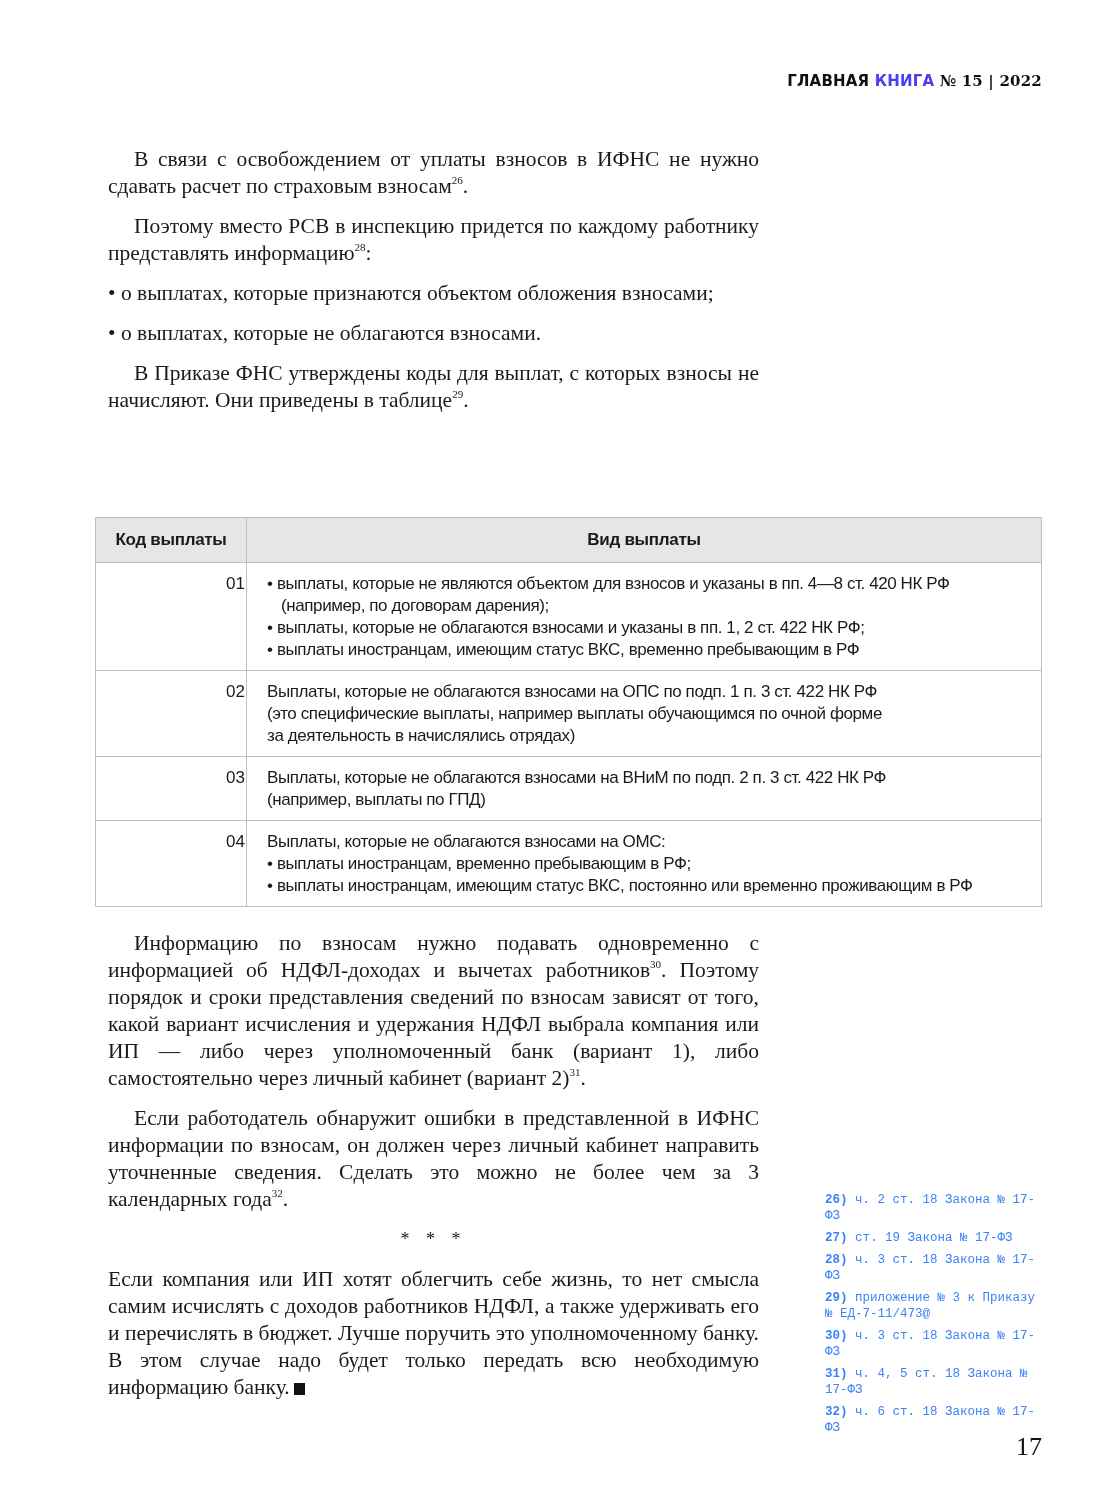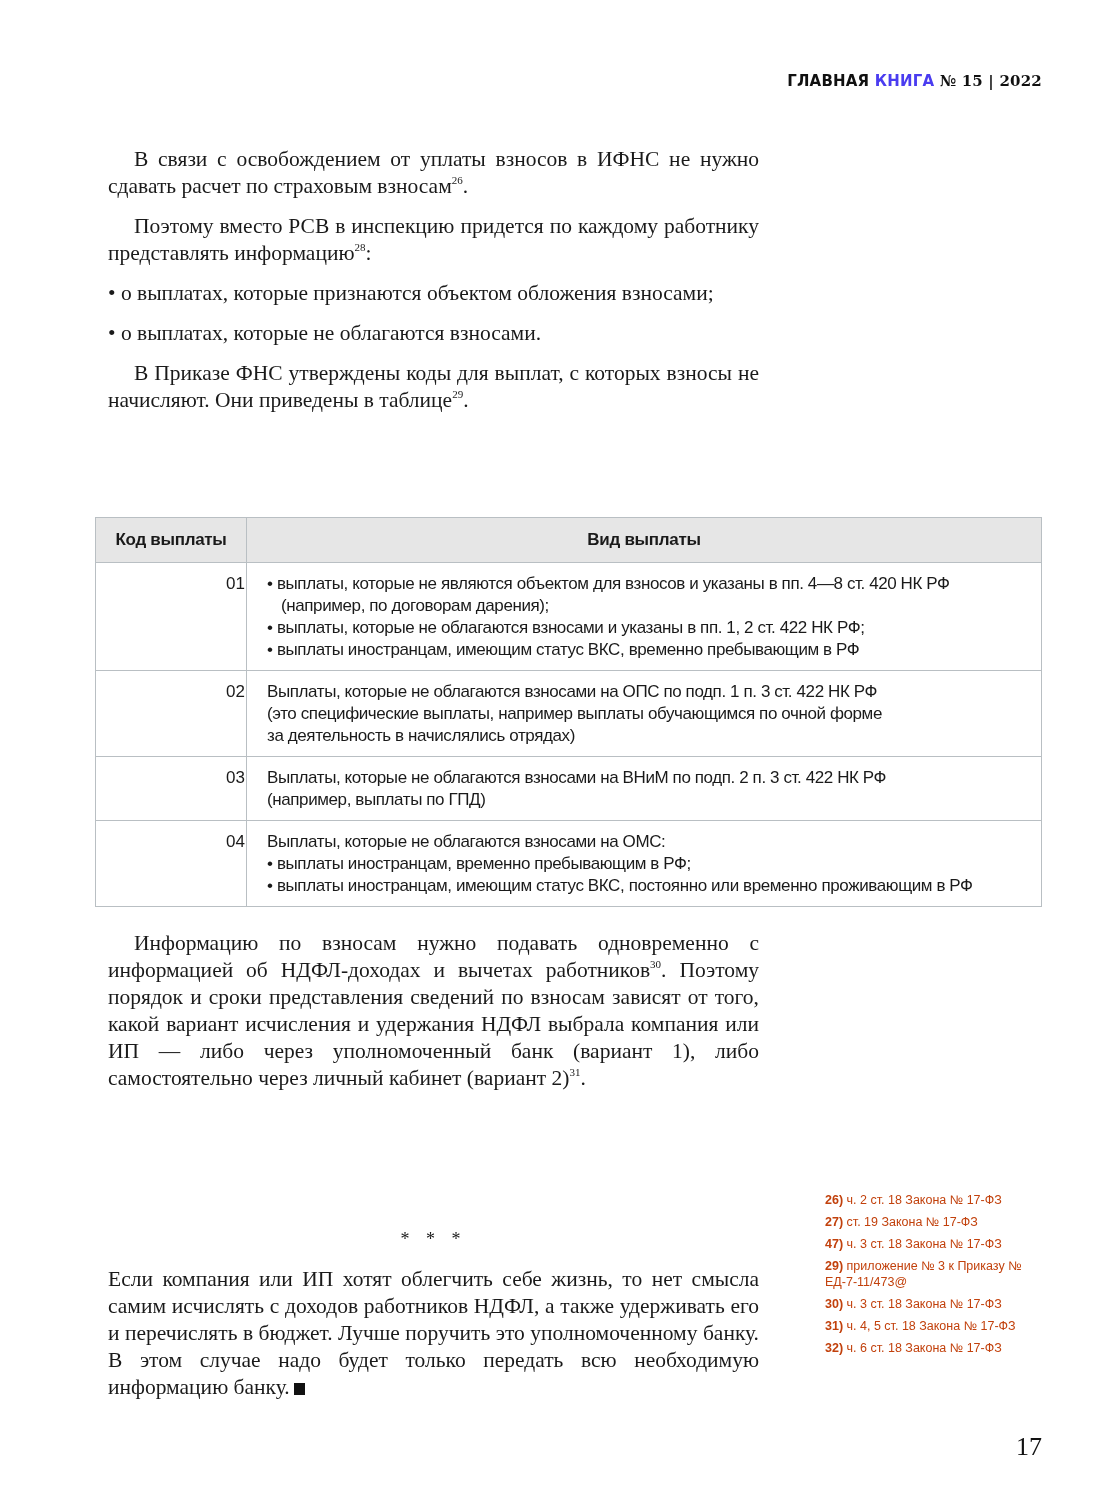--- a/index.html
+++ b/index.html
@@ -42,21 +42,21 @@
   }
   table.codes th.c1 { width: 148px; }
   table.codes td.code { text-align: right; padding-top: 10px; }
   table.codes td.desc { padding: 10px 14px 9px 20px; letter-spacing: -0.4px; }
   .desc .ln { display: block; }
   .desc .bl { display: block; padding-left: 14px; text-indent: -14px; }
   .desc .bl::before { content: "• "; }
 
   .footnotes {
     position: absolute; left: 825px; top: 1192px; width: 220px;
-    font-family: Liberation Sans, sans-serif; font-size: 12.5px; line-height: 16px; color: #c2410c;
+    font-family: Liberation Mono, monospace; font-size: 12.5px; line-height: 16px; color: #3b82f6;
   }
   .footnotes .fn { margin-bottom: 6px; }
   .footnotes .fn b { font-weight: bold; }
 
   .page-number {
     position: absolute; right: 62px; top: 1432px;
     font-family: "Liberation Serif", serif; font-size: 26px; color: #111;
   }
 </style>
 </head>
@@ -113,30 +113,31 @@
         <span class="ln">Выплаты, которые не облагаются взносами на ОМС:</span>
         <span class="bl">выплаты иностранцам, временно пребывающим в РФ;</span>
         <span class="bl">выплаты иностранцам, имеющим статус ВКС, постоянно или временно проживающим в РФ</span>
       </td>
     </tr>
   </tbody>
 </table>
 
 <div class="body-text" id="block2">
   <p><span>Информацию по взносам нужно подавать одновременно с информацией об НДФЛ-доходах и вычетах работников</span><sup>30</sup><span>. Поэтому порядок и сроки представления сведений по взносам зависят от того, какой вариант исчисления и удержания НДФЛ выбрала компания или ИП — либо через уполномоченный банк (вариант 1), либо самостоятельно через личный кабинет (вариант 2)</span><sup>31</sup>.</p>
+  <p><span>Если работодатель обнаружит ошибки в представленной в ИФНС информации по взносам, он должен через личный кабинет направить уточненные сведения. Сделать это можно не более чем за 3 календарных года</span><sup>32</sup>.</p>
 </div>
 
 <div class="body-text" id="block3">
   <p class="stars">* * *</p>
   <p class="noindent"><span>Если компания или ИП хотят облегчить себе жизнь, то нет смысла самим исчислять с доходов работников НДФЛ, а также удерживать его и перечислять в бюджет. Лучше поручить это уполномоченному банку. В этом случае надо будет только передать всю необходимую информацию банку.</span><span class="endmark"></span></p>
 </div>
 
 <div class="footnotes">
   <div class="fn"><b>26)</b> <span>ч. 2 ст. 18 Закона № 17-ФЗ</span></div>
   <div class="fn"><b>27)</b> <span>ст. 19 Закона № 17-ФЗ</span></div>
-  <div class="fn"><b>47)</b> <span>ч. 3 ст. 18 Закона № 17-ФЗ</span></div>
+  <div class="fn"><b>28)</b> <span>ч. 3 ст. 18 Закона № 17-ФЗ</span></div>
   <div class="fn"><b>29)</b> <span>приложение № 3 к Приказу № ЕД-7-11/473@</span></div>
   <div class="fn"><b>30)</b> <span>ч. 3 ст. 18 Закона № 17-ФЗ</span></div>
   <div class="fn"><b>31)</b> <span>ч. 4, 5 ст. 18 Закона № 17-ФЗ</span></div>
   <div class="fn"><b>32)</b> <span>ч. 6 ст. 18 Закона № 17-ФЗ</span></div>
 </div>
 
 <div class="page-number">17</div>
 
 </body></html>

